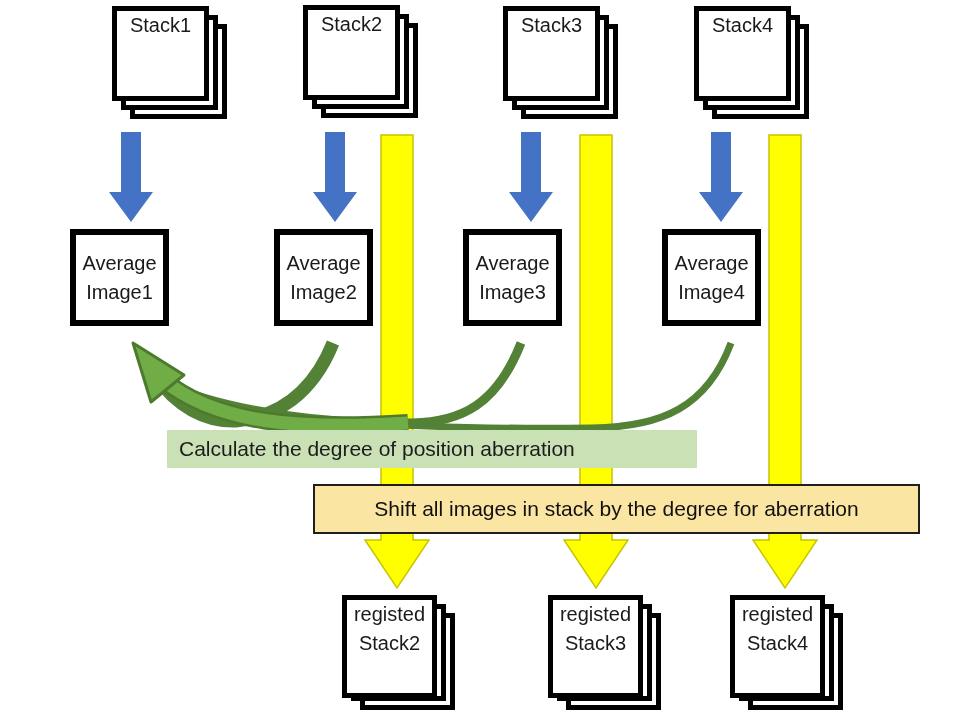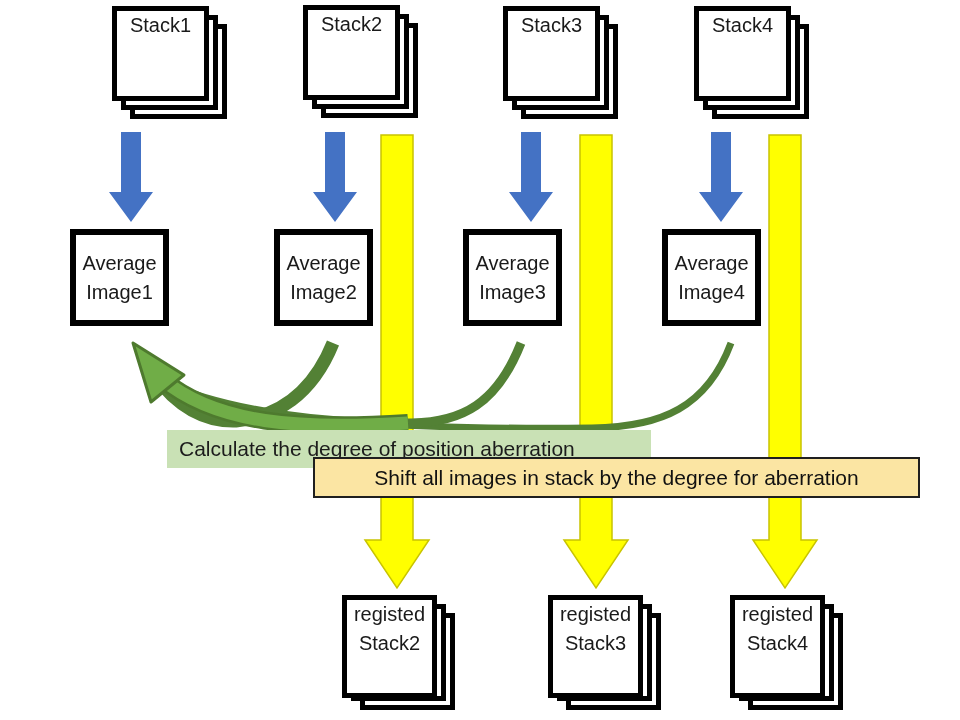--- a/index.html
+++ b/index.html
@@ -40,25 +40,25 @@
     display:flex;align-items:center;justify-content:center;text-align:center;
   }
   .avgbox .label{font-size:20px;color:#1a1a1a;line-height:1.45;white-space:pre-line;}
   #avg1{left:70px; top:229px;}
   #avg2{left:274px;top:229px;}
   #avg3{left:463px;top:229px;}
   #avg4{left:662px;top:229px;}
   
   .band{position:absolute;z-index:3;box-sizing:border-box;display:flex;align-items:center;}
   #band-calculate{
-    left:167px;top:430px;width:484px;height:38px;background:#C9E1B5;
+    left:167px;top:430px;width:530px;height:38px;background:#C9E1B5;
     padding-left:12px;font-size:21px;color:#1c1c1c;
   }
   #band-shift{
-    left:313px;top:457px;width:607px;height:41px;background:#FBE5A3;
+    left:313px;top:484px;width:607px;height:50px;background:#FBE5A3;
     border:2px solid #1f1f1f;justify-content:center;font-size:21px;color:#111111;
   }
   
   #arrow-layer{position:absolute;left:0;top:0;z-index:1;}
 </style>
 </head>
 <body>
 
 <svg id="arrow-layer" width="960" height="720" viewBox="0 0 960 720">
 

